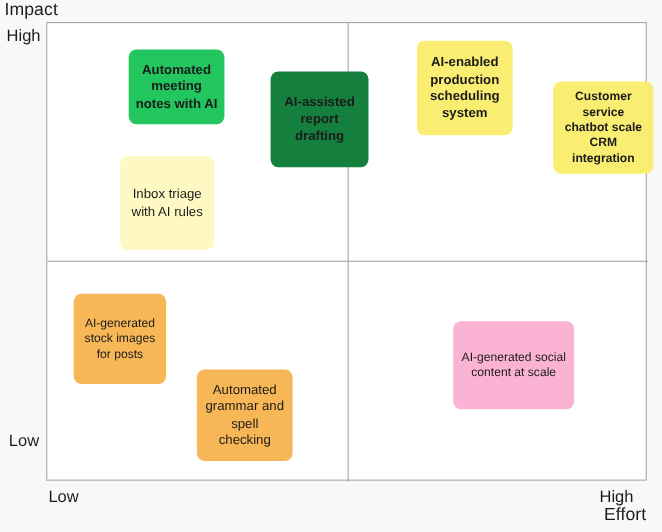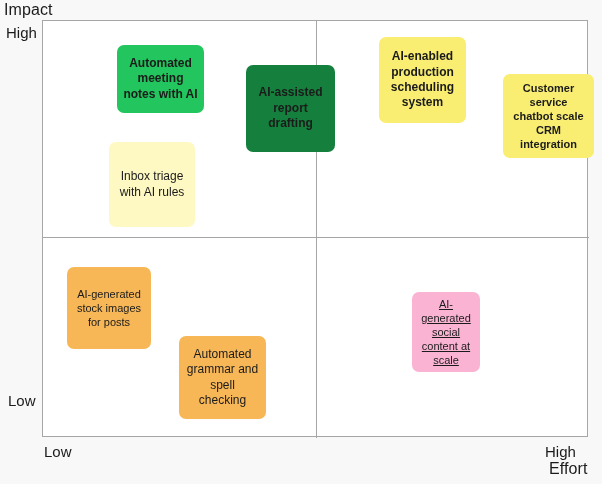--- a/index.html
+++ b/index.html
@@ -130,19 +130,19 @@
         </div>
         <div class="note-card bold" style="left: 420px; top: 53px; width: 91px; height: 84px; background: rgb(249, 238, 114); font-size: 11px;">
           <span class="note-text">Customer service chatbot scale CRM integration</span>
         </div>
         <div class="note-card regular" style="left: 24px; top: 246px; width: 84px; height: 82px; background: rgb(247, 183, 87); font-size: 11px;">
           <span class="note-text">AI-generated stock images for posts</span>
         </div>
         <div class="note-card regular" style="left: 136px; top: 315px; width: 87px; height: 83px; background: rgb(247, 183, 87); font-size: 12px;">
           <span class="note-text">Automated grammar and spell checking</span>
         </div>
-        <div class="note-card regular" style="left: 369px; top: 271px; width: 68px; height: 80px; background: rgb(251, 179, 212); font-size: 11px; text-decoration: underline;">
+        <div class="note-card regular" style="left: 369px; top: 271px; width: 110px; height: 80px; background: rgb(251, 179, 212); font-size: 11px;">
           <span class="note-text">AI-generated social content at scale</span>
         </div>
       </div>
   </div>
 
 </div>
 
 </body></html>

